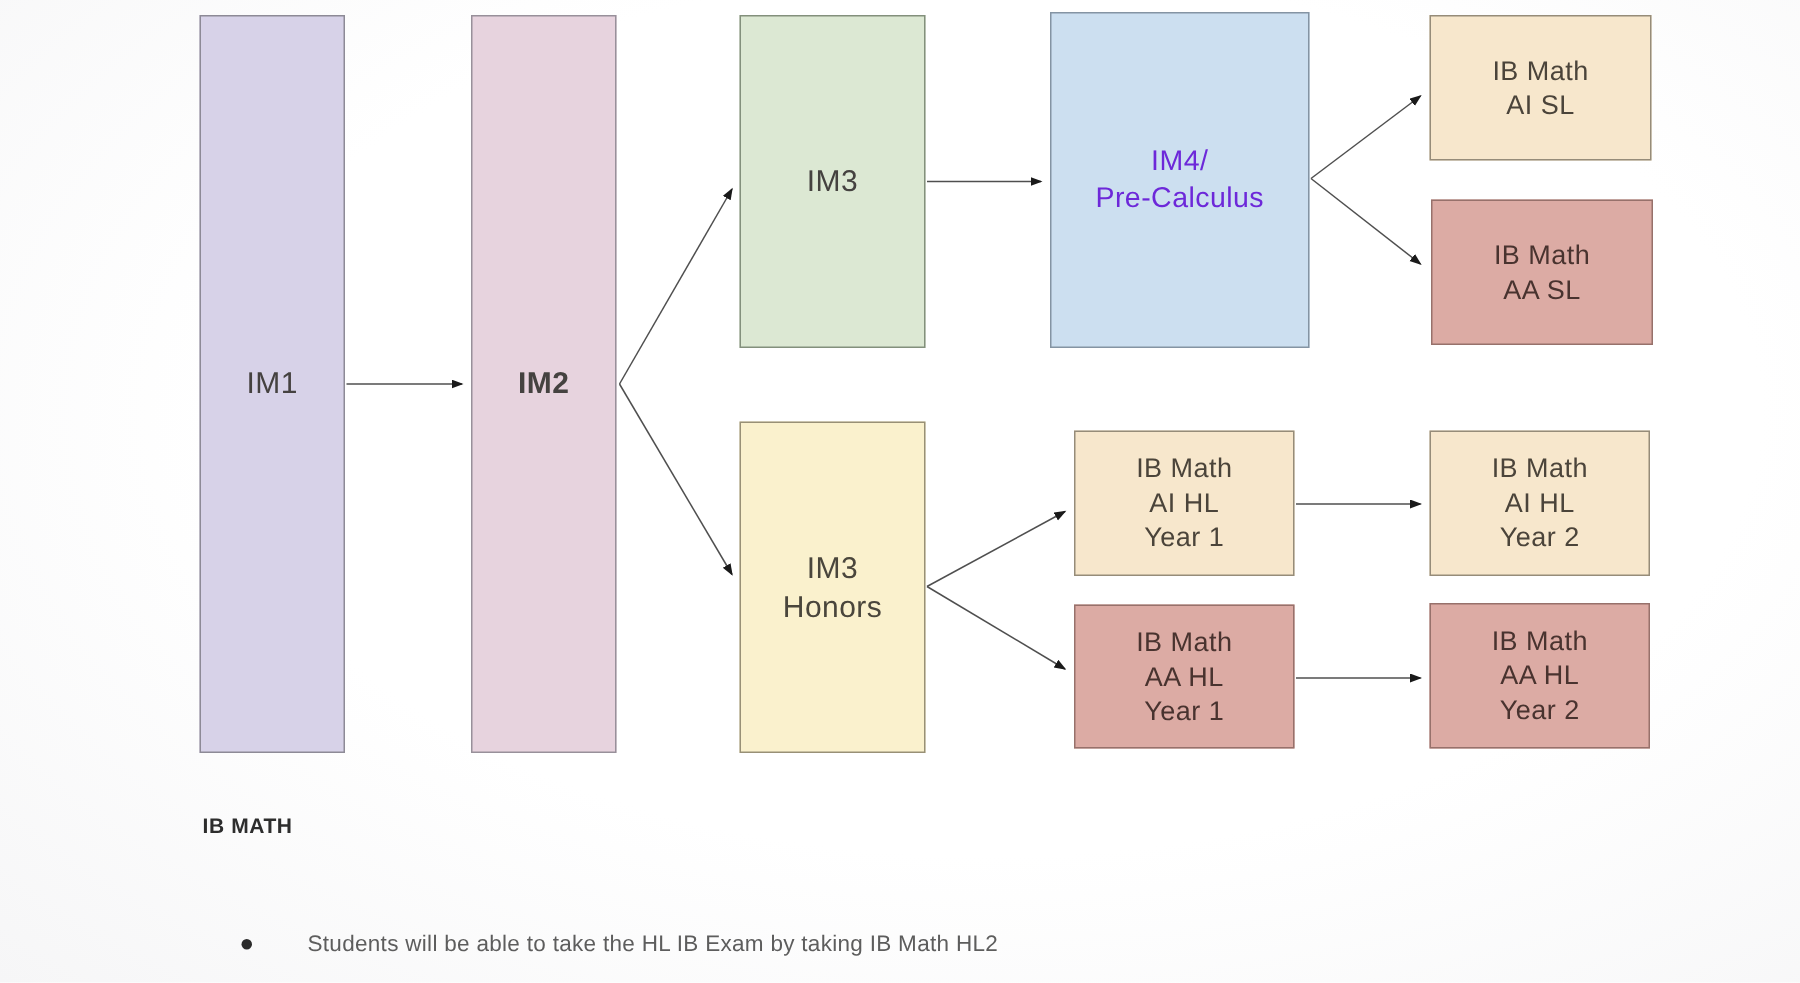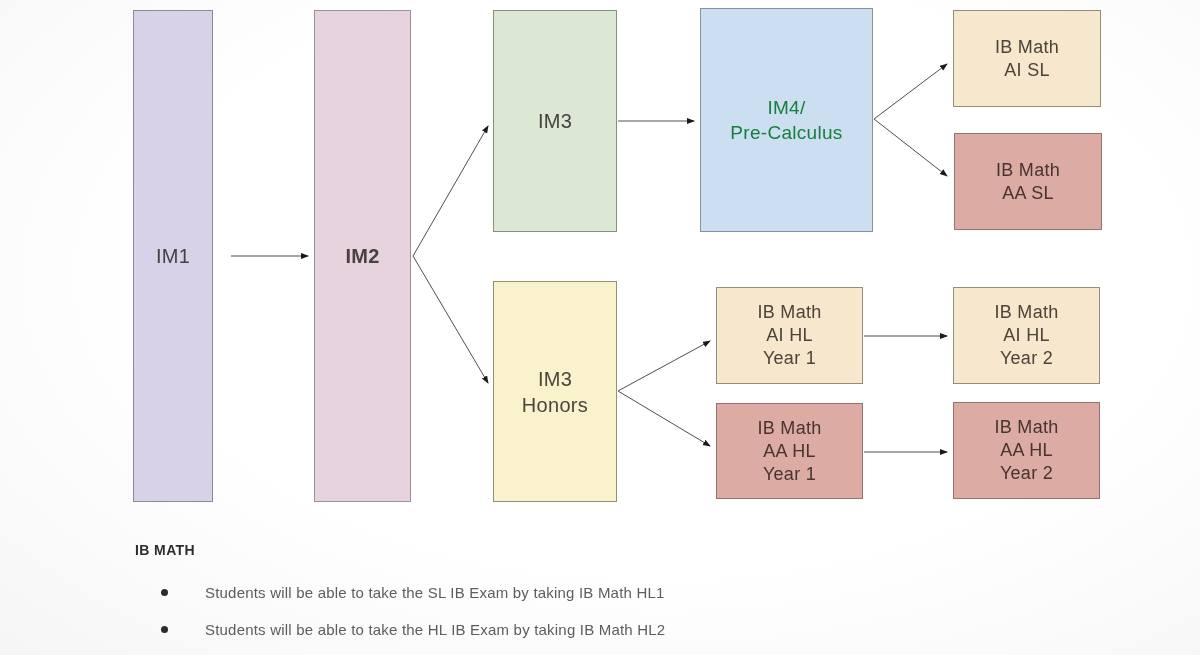--- a/index.html
+++ b/index.html
@@ -24,34 +24,34 @@
   }
   .node-label {
     white-space: pre-line;
     color: #454240;
     font-size: 19px;
     line-height: 24px;
     letter-spacing: 0.3px;
   }
 
   
-  .n-im1   { left: 133px; top: 10px;  width: 80px;  height: 492px; background: #d7d2e8; border-color: #8d8a96; }
+  .n-im1   { left: 133px; top: 10px;  width: 97px;  height: 492px; background: #d7d2e8; border-color: #8d8a96; }
   .n-im2   { left: 314px; top: 10px;  width: 97px;  height: 492px; background: #e7d3de; border-color: #98909a; font-weight: bold; }
   .n-im3   { left: 493px; top: 10px;  width: 124px; height: 222px; background: #dce8d3; border-color: #83907c; }
   .n-im4   { left: 700px; top: 8px;   width: 173px; height: 224px; background: #ccdff0; border-color: #8494a3; }
   .n-aisl  { left: 953px; top: 10px;  width: 148px; height: 97px;  background: #f7e7cc; border-color: #968c79; }
   .n-aasl  { left: 954px; top: 133px; width: 148px; height: 97px;  background: #dcaba4; border-color: #97716b; }
   .n-im3h  { left: 493px; top: 281px; width: 124px; height: 221px; background: #faf1cd; border-color: #989076; }
   .n-aihl1 { left: 716px; top: 287px; width: 147px; height: 97px;  background: #f7e7cc; border-color: #968c79; }
   .n-aahl1 { left: 716px; top: 403px; width: 147px; height: 96px;  background: #dcaba4; border-color: #97716b; }
   .n-aihl2 { left: 953px; top: 287px; width: 147px; height: 97px;  background: #f7e7cc; border-color: #968c79; }
   .n-aahl2 { left: 953px; top: 402px; width: 147px; height: 97px;  background: #dcaba4; border-color: #97716b; }
 
   .n-im1 .node-label, .n-im2 .node-label, .n-im3 .node-label { font-size: 20px; }
-  .n-im4 .node-label { color: #15803d; font-size: 19px; line-height: 25px; }
+  .n-im4 .node-label { color: #6d28d9; font-size: 19px; line-height: 25px; }
   .n-im3h .node-label { font-size: 20px; line-height: 26px; color: #4a463c; }
   .n-aisl .node-label, .n-aihl1 .node-label, .n-aihl2 .node-label { font-size: 18px; line-height: 23px; color: #4b443a; }
   .n-aasl .node-label, .n-aahl1 .node-label, .n-aahl2 .node-label { font-size: 18px; line-height: 23px; color: #49332f; }
 
   
   .notes-heading {
     position: absolute;
     left: 135px; top: 542px;
     font-size: 14px;
     font-weight: bold;
@@ -144,22 +144,18 @@
 Year 2</span>
   </div>
   <div class="node n-aahl2">
     <span class="node-label">IB Math
 AA HL
 Year 2</span>
   </div>
 
   <div class="notes-heading">IB MATH</div>
 
-  <div class="bullet-row b1">
-    <span class="bullet-dot"></span>
-    <span class="bullet-text">Students will be able to take the SL IB Exam by taking IB Math HL1</span>
-  </div>
   <div class="bullet-row b2">
     <span class="bullet-dot"></span>
     <span class="bullet-text">Students will be able to take the HL IB Exam by taking IB Math HL2</span>
   </div>
 
 </div>
 
 </body></html>

